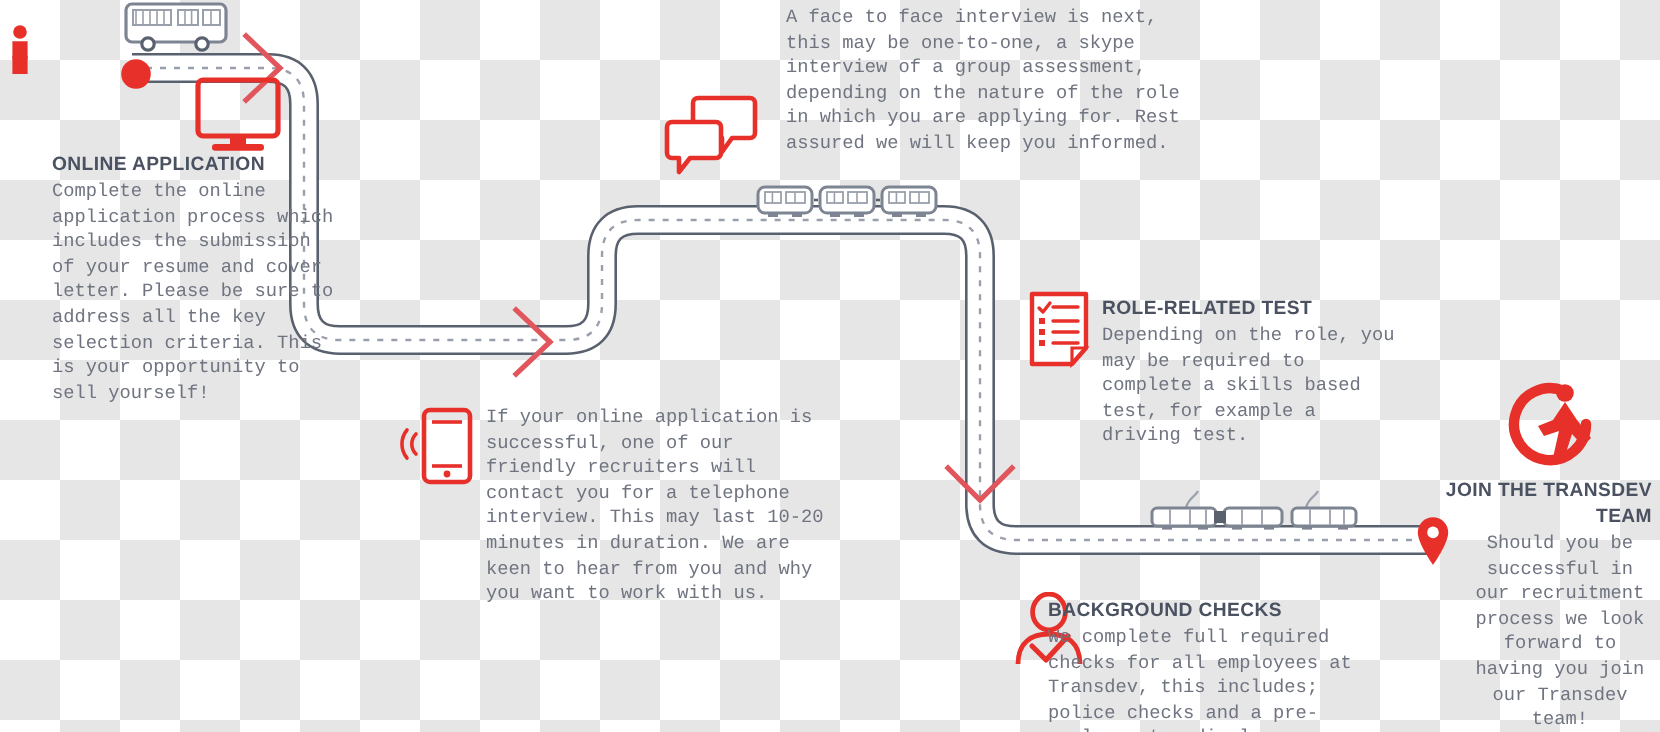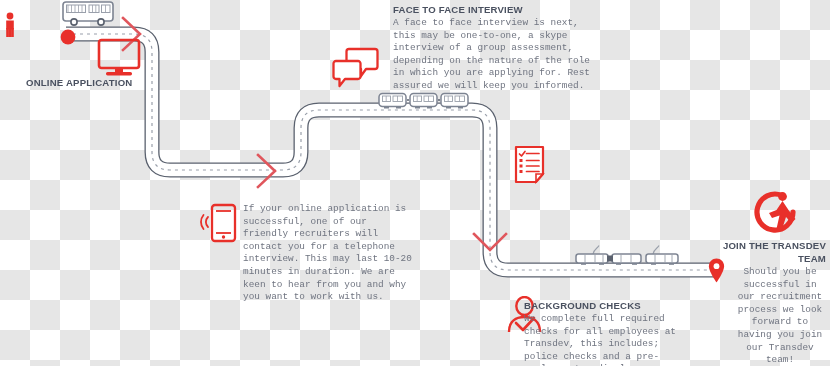--- a/index.html
+++ b/index.html
@@ -279,31 +279,35 @@
   </svg>
 
   <svg class="icon" id="icon-logo" width="48" height="45" viewBox="0 0 48 45">
     <path d="M30 5.5 A 18 18 0 1 0 41 22" fill="none" stroke="#e8302a" stroke-width="5.2" stroke-linecap="round"></path>
     <circle cx="30.5" cy="6.5" r="4.4" fill="#e8302a"></circle>
     <path d="M30.5 11 L 24.5 20 L 17 23 L 20 28 L 27.5 25.5 L 24 41 L 29.5 41 L 34 27 L 39.5 33 L 43.5 29 L 36.5 20 z" fill="#e8302a"></path>
   </svg>
 
   <div class="block" id="blk-online">
     <p class="head">ONLINE APPLICATION</p>
+    <p class="body">Complete the online application process which includes the submission of your resume and cover letter. Please be sure to address all the key selection criteria. This is your opportunity to sell yourself!</p>
   </div>
 
   <div class="block" id="blk-phone">
     <p class="body">If your online application is successful, one of our friendly recruiters will contact you for a telephone interview. This may last 10-20 minutes in duration. We are keen to hear from you and why you want to work with us.</p>
   </div>
 
   <div class="block" id="blk-face">
-    <p class="head">FACE TO FACE INTERVIEW</p>
     <p class="body">A face to face interview is next, this may be one-to-one, a skype interview of a group assessment, depending on the nature of the role in which you are applying for. Rest assured we will keep you informed.</p>
   </div>
 
+  <div class="block" id="blk-role">
+    <p class="head">ROLE-RELATED TEST</p>
+    <p class="body">Depending on the role, you may be required to complete a skills based test, for example a driving test.</p>
+  </div>
 
   <div class="block" id="blk-bg">
     <p class="head">BACKGROUND CHECKS</p>
     <p class="body">We complete full required checks for all employees at Transdev, this includes; police checks and a pre-employment medical.</p>
   </div>
 
   <div class="block" id="blk-join">
     <p class="head">JOIN THE TRANSDEV TEAM</p>
     <p class="body">Should you be successful in our recruitment process we look forward to having you join our Transdev team!</p>
   </div>

